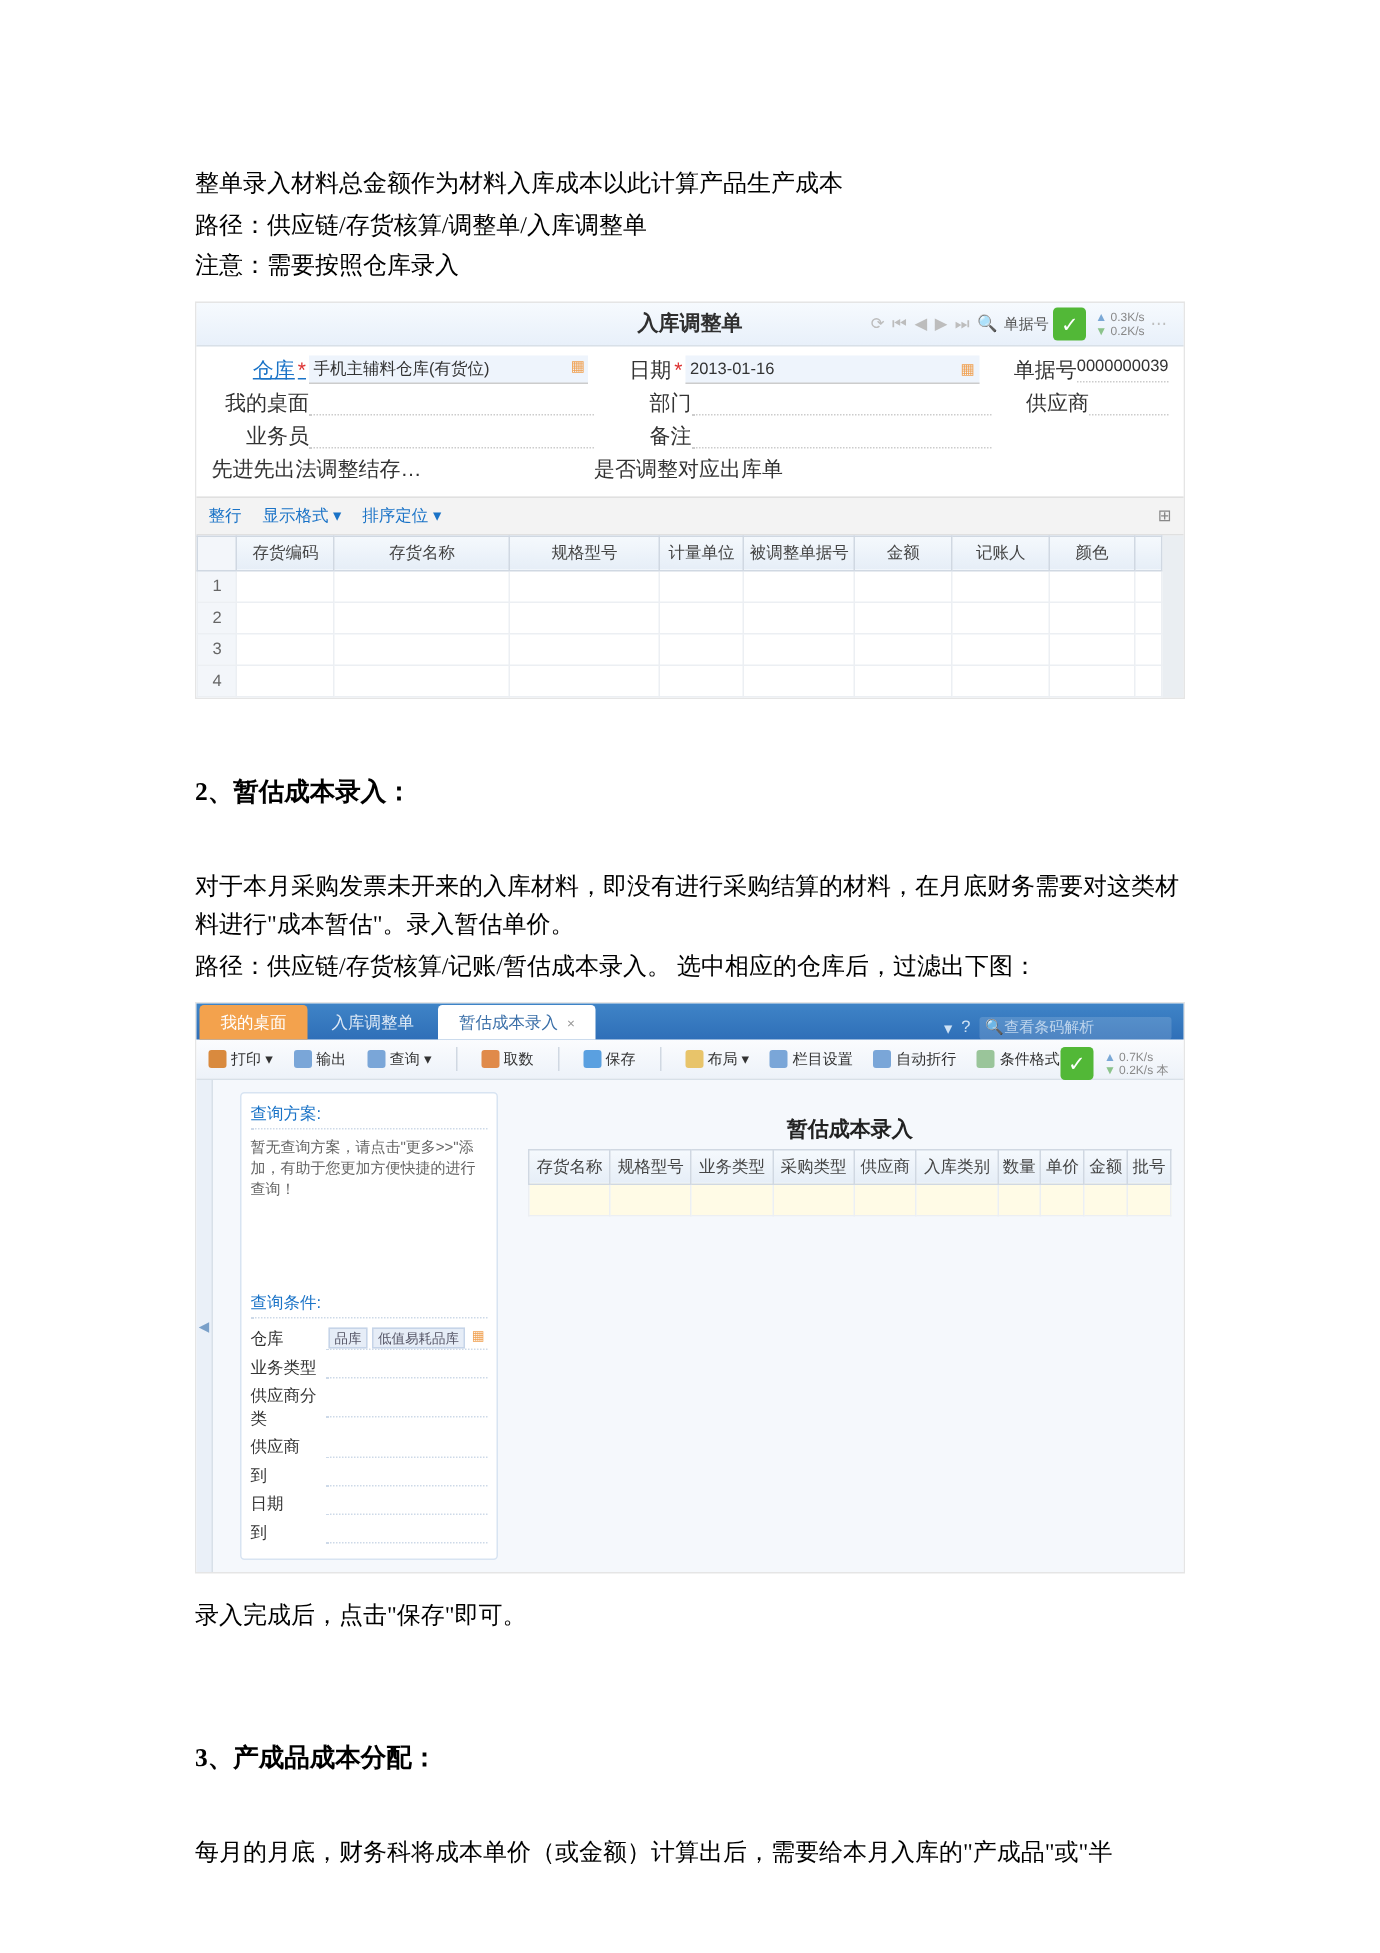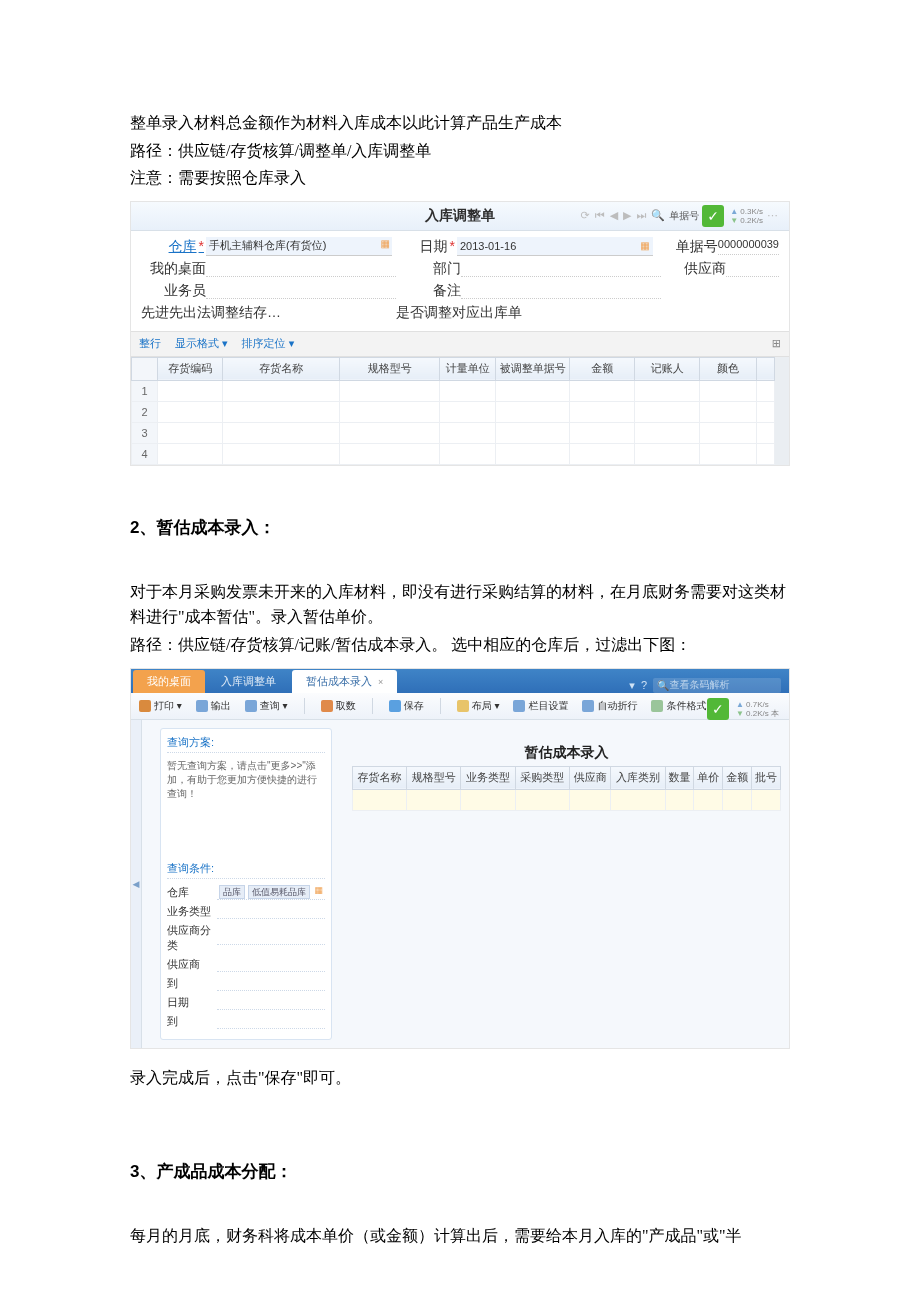--- a/index.html
+++ b/index.html
@@ -1,18 +1,18 @@
 <!DOCTYPE html>
 <html><head>
 <meta charset="utf-8">
 <style>
   body { margin:0; background:#fff; font-family:"SimSun","宋体",serif; font-size:16px; color:#000; }
   .page { width:920px; margin:0 auto; padding:110px 130px 60px 130px; box-sizing:border-box; }
   .body-text { line-height:1.6; margin:0 0 2px 0; }
-  .heading { font-family:Liberation Sans, sans-serif; font-weight:bold; font-size:17px; margin:50px 0 40px 0; }
+  .heading { font-family:Liberation Serif, serif; font-weight:bold; font-size:17px; margin:50px 0 40px 0; }
 
   
   .shot { border:1px solid #e5e5e5; font-family:"Microsoft YaHei",sans-serif; font-size:11px; color:#333; margin:10px 0; background:#fafafa; }
   .shot1-title-row { position:relative; height:28px; border-bottom:1px solid #d8e0e8; background:linear-gradient(#f6fafe,#e8f0fa); }
   .shot1-title { text-align:center; font-weight:bold; font-size:14px; color:#2f2f2f; padding-top:5px; font-family:"SimSun",serif;}
   .shot1-tools { position:absolute; right:10px; top:3px; display:flex; align-items:center; gap:3px; }
   .nav-ico { color:#bdbdbd; font-size:11px; padding:0 1px; }
   .green-check { width:22px; height:22px; background:#52b837; border-radius:3px; color:#fff; display:flex; align-items:center; justify-content:center; font-size:14px; }
   .speed-ind { font-size:8px; line-height:9px; color:#888; margin-left:3px;}
   .speed-ind .up::before{content:"▲ ";color:#7aa8d6;}

